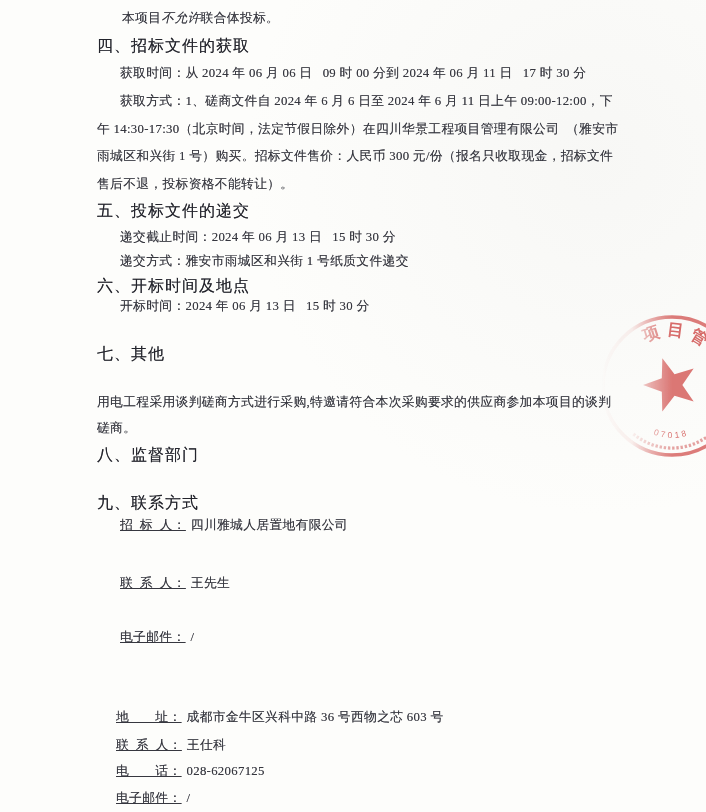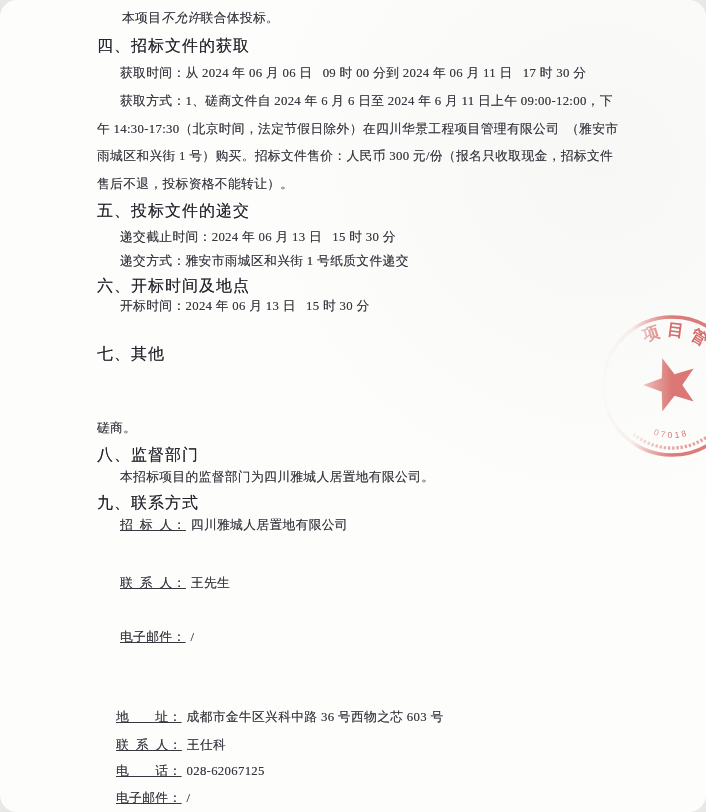--- a/index.html
+++ b/index.html
@@ -5,21 +5,20 @@
   html,body { margin:0; padding:0; background:#e8e8e8; }
   .page {
     position:relative;
     width:706px; height:812px;
     margin:0 auto;
     background:#fdfdfb;
     background-image: radial-gradient(circle at 85% 20%, rgba(230,230,228,.25), transparent 40%);
     overflow:hidden;
     font-family:"Liberation Serif","DejaVu Serif",serif;
     color:#36373f;
-    border-radius:17px;
   }
   .ln {
     position:absolute;
     left:120px;
     font-size:12.8px;
     line-height:1.25;
     white-space:nowrap;
     letter-spacing:.3px;
     text-shadow:0 0 .5px rgba(54,55,66,.55);
   }
@@ -56,24 +55,24 @@
   <div class="ln flush" style="top:177px">售后不退，投标资格不能转让）。</div>
 
   <div class="ln h" style="top:201px">五、投标文件的递交</div>
   <div class="ln" style="top:230px">递交截止时间：2024 年 06 月 13 日  15 时 30 分</div>
   <div class="ln" style="top:254px">递交方式：雅安市雨城区和兴街 1 号纸质文件递交</div>
 
   <div class="ln h" style="top:276px">六、开标时间及地点</div>
   <div class="ln" style="top:299px">开标时间：2024 年 06 月 13 日  15 时 30 分</div>
 
   <div class="ln h" style="top:344px">七、其他</div>
+  <div class="ln flush" style="top:395px">用电工程采用谈判磋商方式进行采购,特邀请符合本次采购要求的供应商参加本项目的谈判</div>
   <div class="ln flush" style="top:421px">磋商。</div>
 
   <div class="ln h" style="top:445px">八、监督部门</div>
-  <div class="ln" style="top:470px">本招标项目的监督部门为四川雅城人居置地有限公司。</div>
 
   <div class="ln h" style="top:493px">九、联系方式</div>
 
   <div class="ln" style="top:518px"><span class="cl">招 标 人：</span><span>四川雅城人居置地有限公司</span></div>
   <div class="ln" style="top:576px"><span class="cl">联 系 人：</span><span>王先生</span></div>
   <div class="ln" style="top:630px"><span class="cl">电子邮件：</span><span>/</span></div>
 
   <div class="ln" style="top:710px; left:116px"><span class="cl">地　　址：</span><span>成都市金牛区兴科中路 36 号西物之芯 603 号</span></div>
   <div class="ln" style="top:738px; left:116px"><span class="cl">联 系 人：</span><span>王仕科</span></div>
   <div class="ln" style="top:764px; left:116px"><span class="cl">电　　话：</span><span>028-62067125</span></div>

